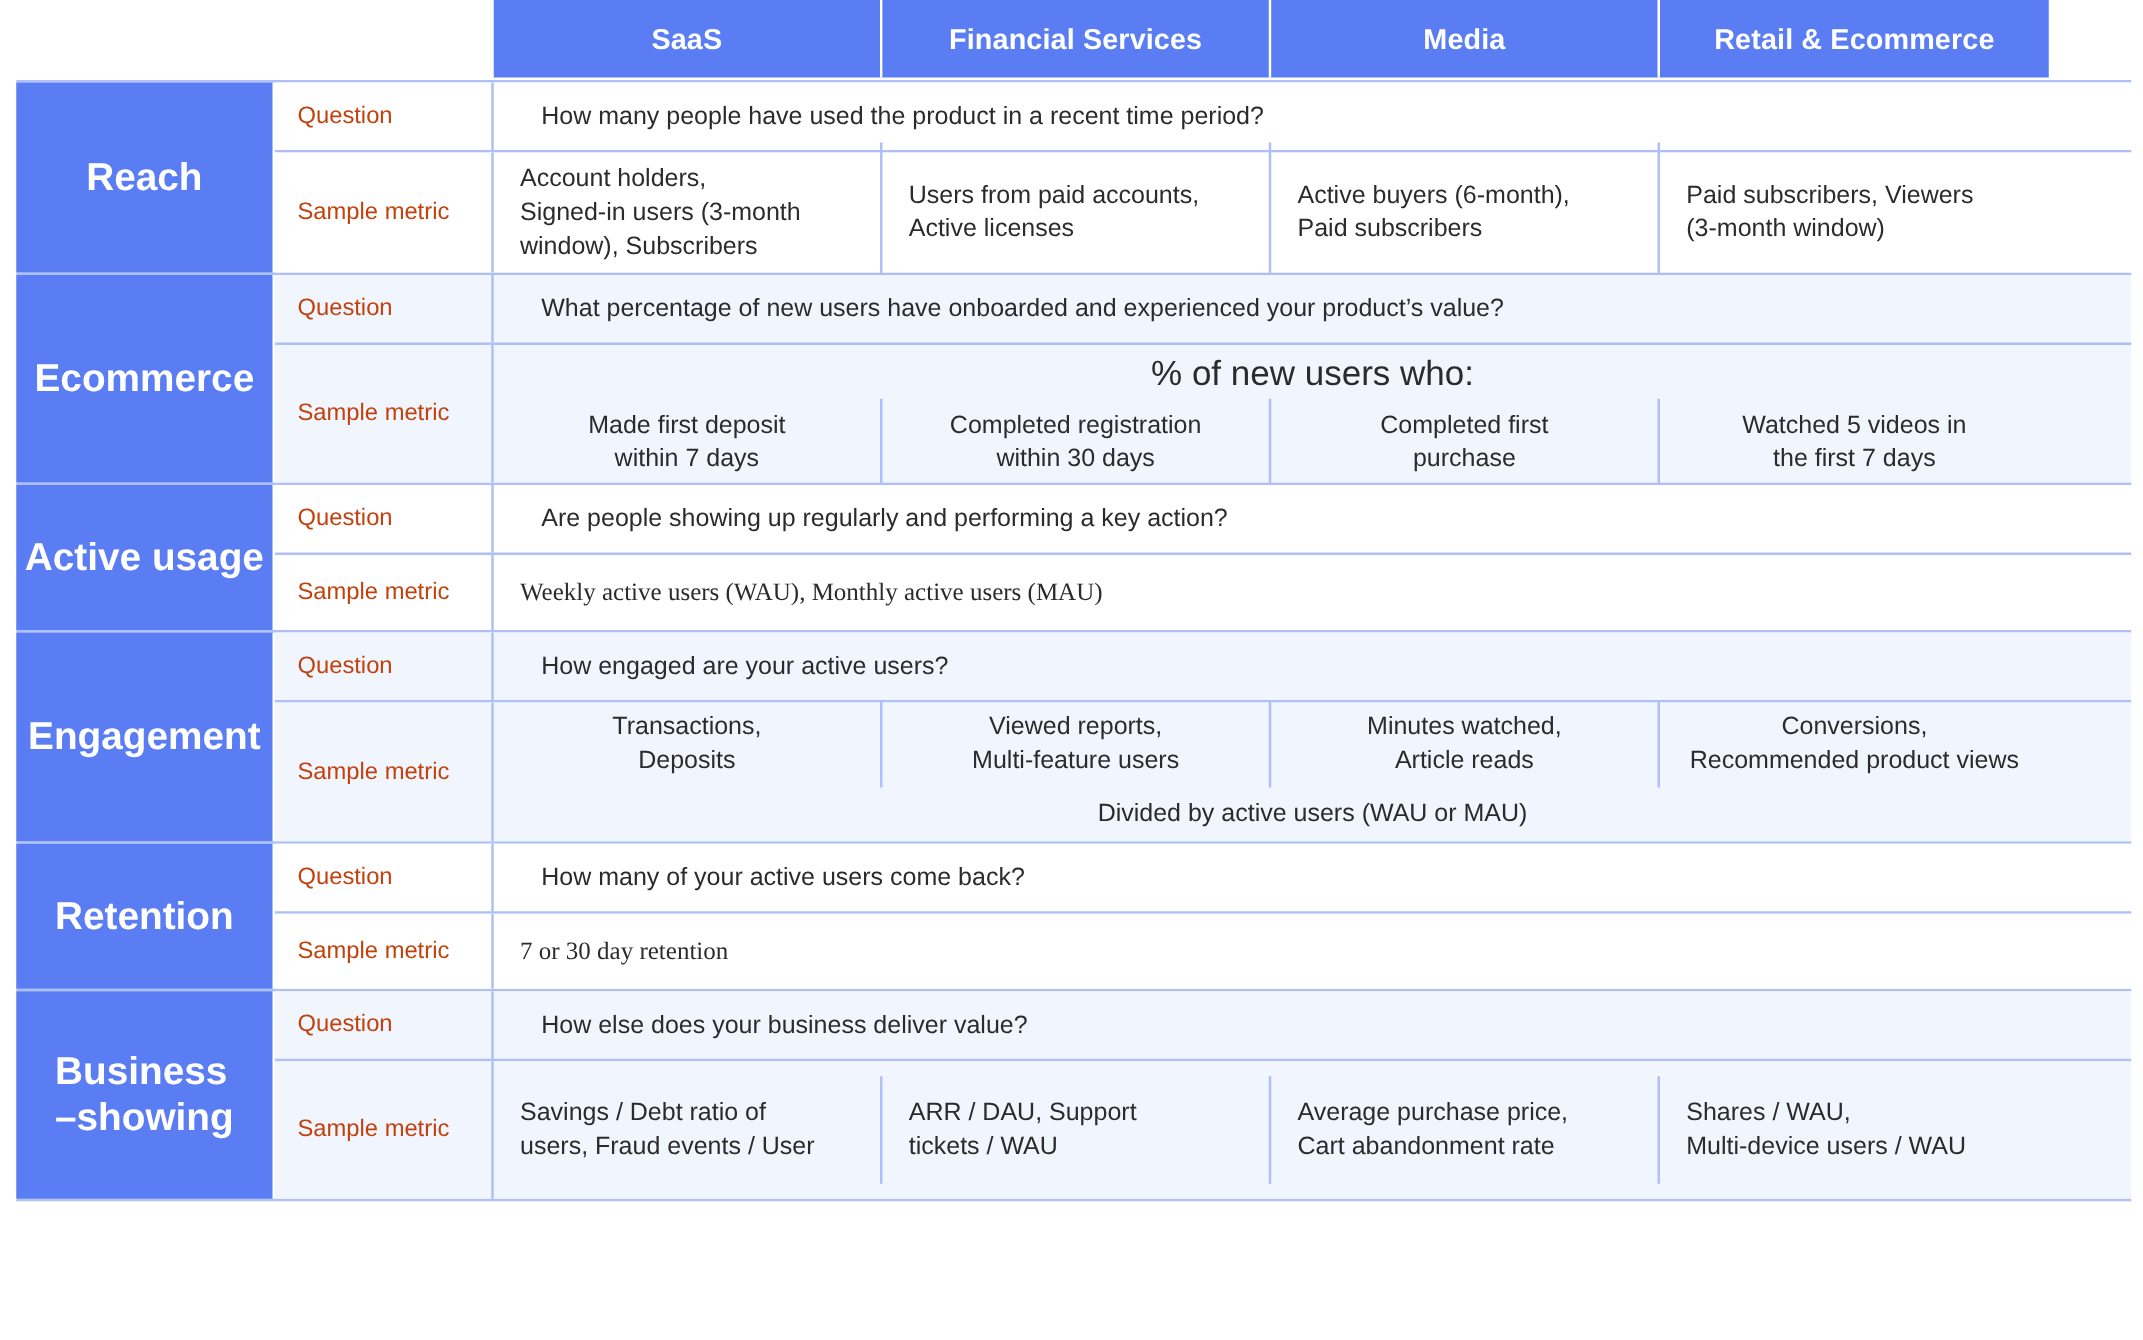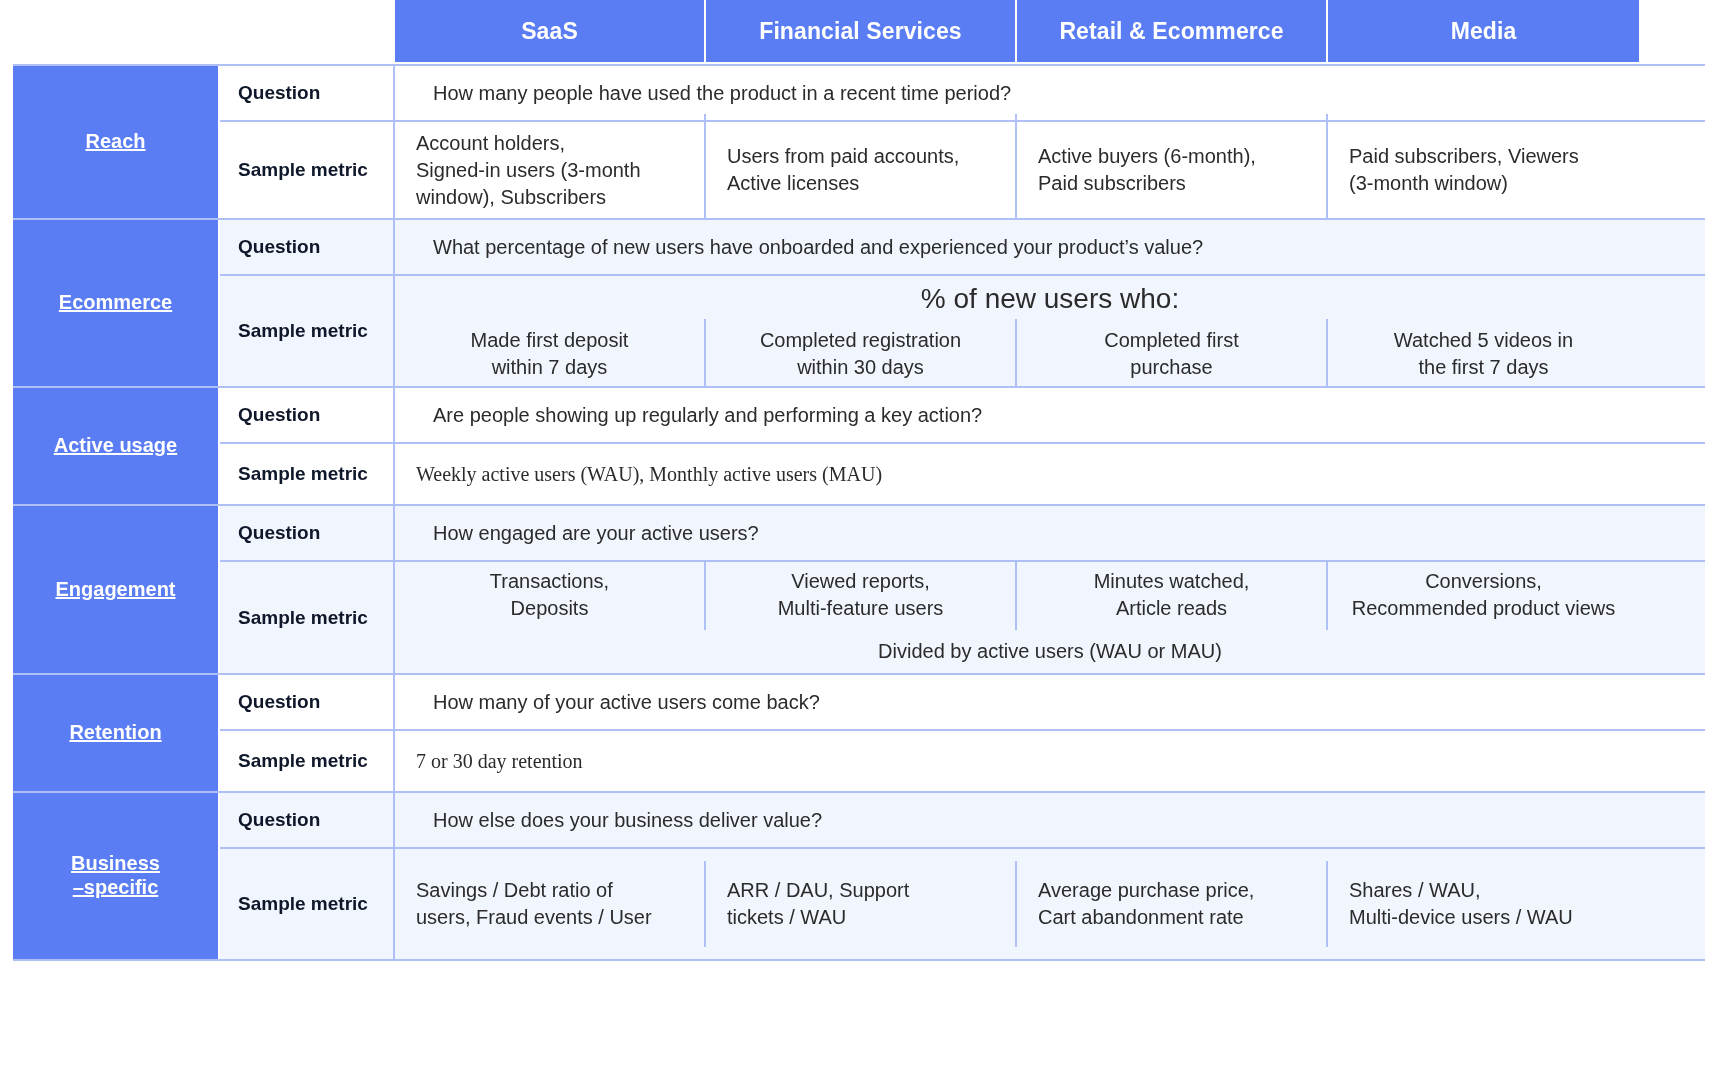--- a/index.html
+++ b/index.html
@@ -64,53 +64,52 @@
     border-top: 2px solid var(--line);
   }
   .band:last-child { border-bottom: 2px solid var(--line); }
 
   .cat {
     flex: 0 0 auto;
     width: var(--catW);
     background: var(--blue);
     color: #ffffff;
     font-weight: bold;
-    font-size: 20px;
+    font-size: 31px;
     line-height: 1.18;
-    text-align: center;
+    text-align: left;
     display: flex;
     align-items: center;
     justify-content: center;
     box-sizing: border-box;
     padding: 0 6px;
     border-right: 2px solid #ffffff;
-    text-decoration: underline;
   }
   .cat span { display: block; }
 
   .band-body {
     flex: 1 1 auto;
     display: flex;
     flex-direction: column;
     min-width: 0;
   }
 
   .qrow, .mrow {
     display: flex;
     box-sizing: border-box;
     min-height: 0;
   }
   .qrow { border-bottom: 2px solid var(--line); }
 
   .rowlbl {
     flex: 0 0 auto;
     width: var(--rowlblW);
-    font-weight: bold;
+    font-weight: normal;
     font-size: 19px;
-    color: #0f172a;
+    color: #c2410c;
     display: flex;
     align-items: center;
     padding-left: 18px;
     box-sizing: border-box;
     border-right: 2px solid var(--line);
   }
   .rowlbl.mid { align-items: center; }
 
   .rowbody {
     flex: 1 1 auto;
@@ -205,25 +204,25 @@
 
   <div class="head-row">
     <div class="head-spacer"></div>
     <div class="head-cell">
       <span>SaaS</span>
     </div>
     <div class="head-cell">
       <span>Financial Services</span>
     </div>
     <div class="head-cell">
+      <span>Media</span>
+    </div>
+    <div class="head-cell">
       <span>Retail &amp; Ecommerce</span>
     </div>
-    <div class="head-cell">
-      <span>Media</span>
-    </div>
   </div>
 
   <div id="bands">
       <div class="band plain b-reach">
         <div class="cat">
           <div>
             <span>Reach</span>
           </div>
         </div>
         <div class="band-body">
@@ -363,21 +362,21 @@
             <div class="rowbody">
               <div class="full">7 or 30 day retention</div>
             </div>
           </div>
         </div>
       </div>
       <div class="band tint b-business">
         <div class="cat">
           <div>
             <span>Business</span>
-            <span>–specific</span>
+            <span>–showing</span>
           </div>
         </div>
         <div class="band-body">
           <div class="qrow">
             <div class="rowlbl">Question</div>
             <div class="rowbody">
               <div class="qtext">How else does your business deliver value?</div>
             </div>
           </div>
           <div class="mrow">

